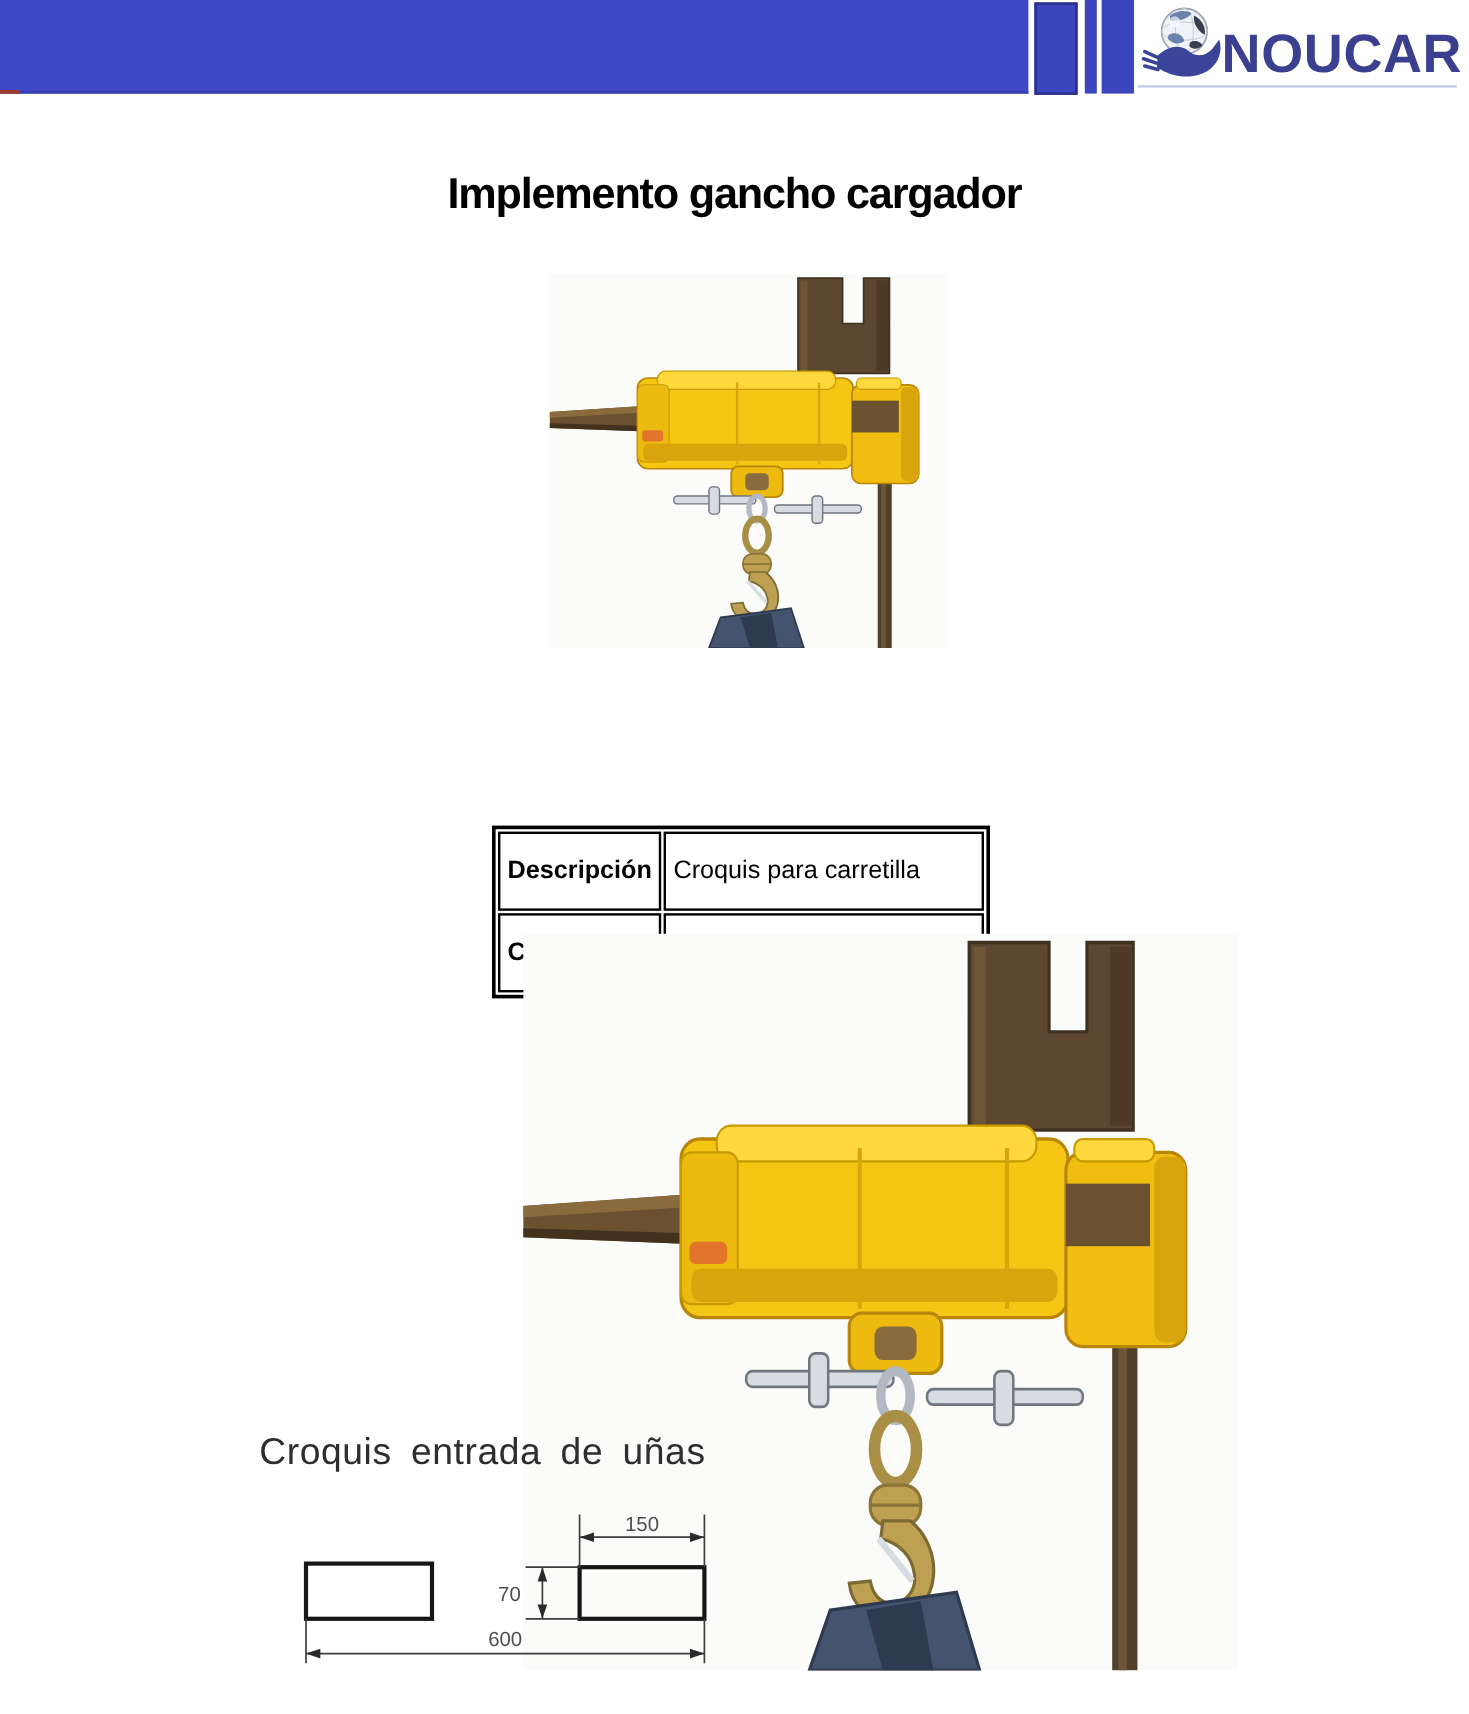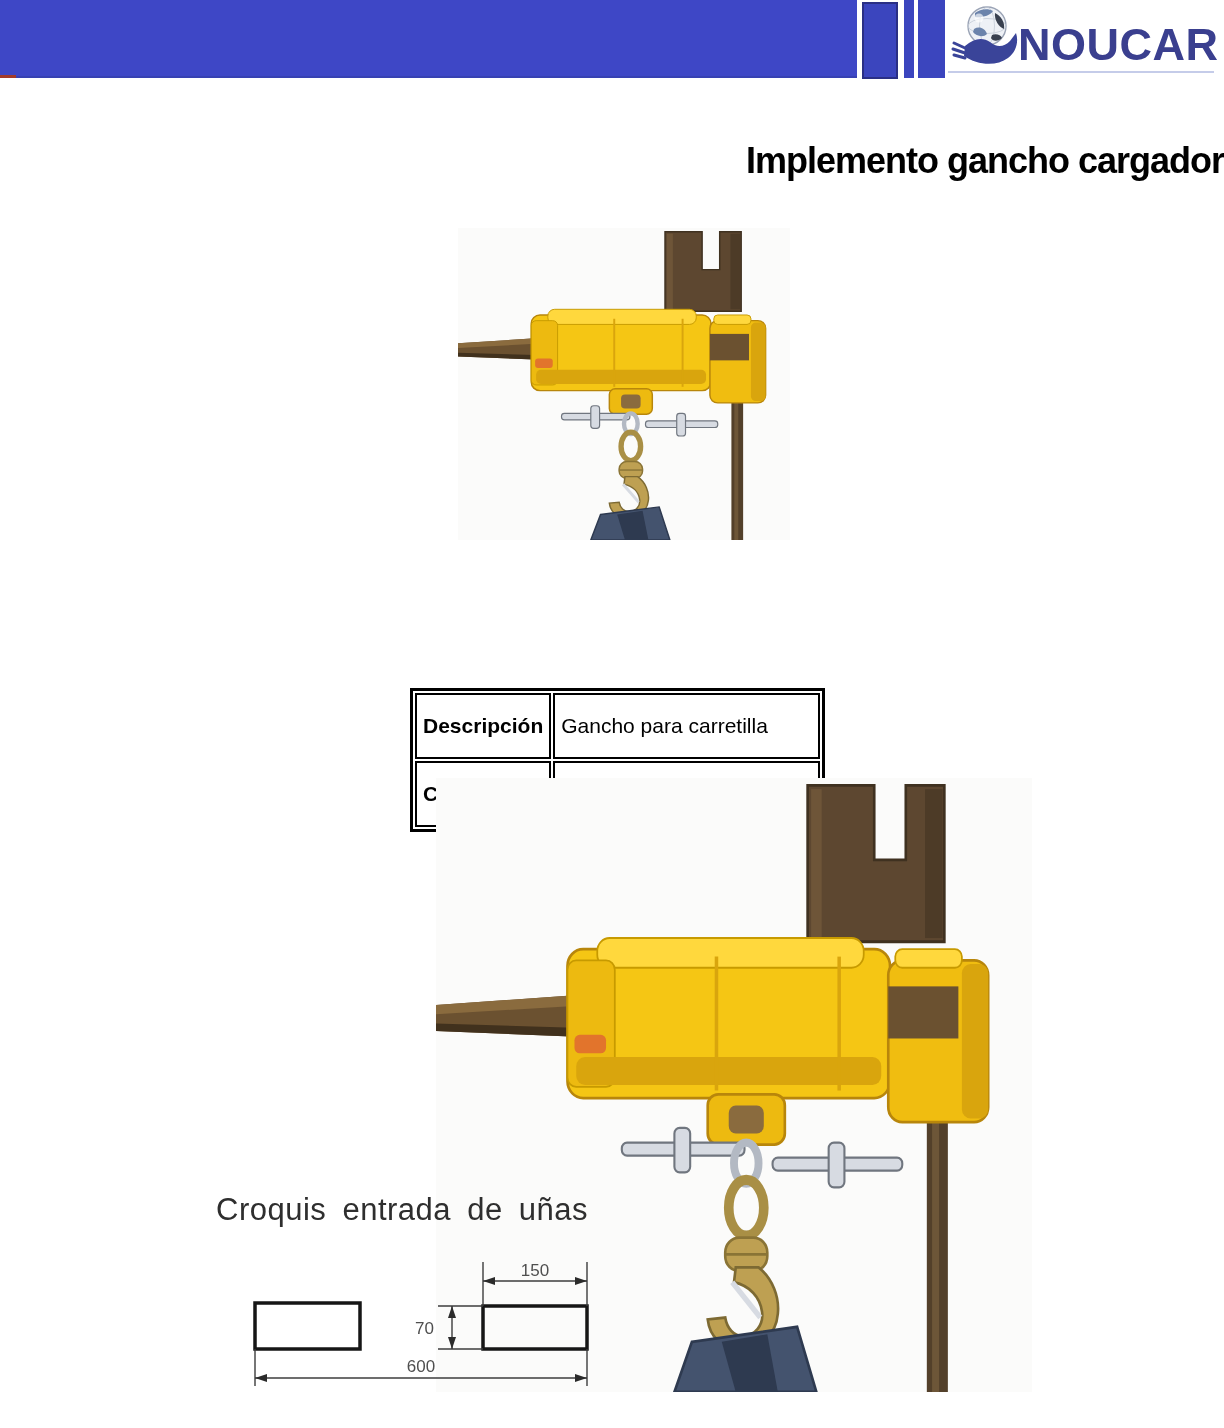--- a/index.html
+++ b/index.html
@@ -13,21 +13,21 @@
   .hdr-red{position:absolute;left:0;top:75px;width:16px;height:3px;background:#A23B2A;}
   .lbar{position:absolute;background:#3B45BE;}
   .lbar1{left:862px;top:2px;width:36px;height:77px;border:2px solid #2A2F85;box-sizing:border-box;}
   .lbar2{left:904px;top:0;width:10px;height:78px;}
   .lbar3{left:918px;top:0;width:27px;height:78px;}
   .logo-underline{position:absolute;left:948px;top:71px;width:266px;height:2px;background:#C5CCE9;}
   .globe-hand{position:absolute;left:950px;top:3px;width:72px;height:70px;}
   .brand{position:absolute;left:1018px;top:22px;font-size:45px;font-weight:bold;
     letter-spacing:0.5px;color:#3A3F8F;line-height:1;}
   
-  .title{position:absolute;left:0;top:140px;width:100%;margin:0;text-align:right;
+  .title{position:absolute;left:0;top:140px;width:100%;margin:0;text-align:center;
     font-size:36px;font-weight:bold;letter-spacing:-1px;color:#000;}
   .desc{position:absolute;left:110px;top:560px;width:1000px;margin:0;
     font-size:20px;line-height:27px;letter-spacing:-0.4px;color:#101010;}
   
   .spec{position:absolute;left:410px;top:688px;border:3px solid #000;
     border-spacing:2px;background:#fff;border-collapse:separate;}
   .spec td{border:2px solid #000;height:26px;font-size:21px;padding:18px 6px;vertical-align:middle;}
   .spec td.lbl{font-weight:bold;width:115px;}
   .spec td.val{width:243px;}
   .spec tr.carga td.val{font-weight:bold;padding-left:14px;}
@@ -81,21 +81,21 @@
     <svg viewBox="0 0 340 330" preserveAspectRatio="none">
       <use href="#product-art"></use>
     </svg>
   </div>
 
 
   <table class="spec">
     <tbody>
         <tr>
       <td class="lbl">Descripción</td>
-      <td class="val">Gancho para carretilla</td>
+      <td class="val">Croquis para carretilla</td>
     </tr>
     <tr class="carga">
       <td class="lbl">Carga</td>
       <td class="val">2500 Kg</td>
     </tr>
   </tbody>
     </table>
 
   <div class="photo photo2">
     <svg viewBox="0 0 340 330" preserveAspectRatio="none">

